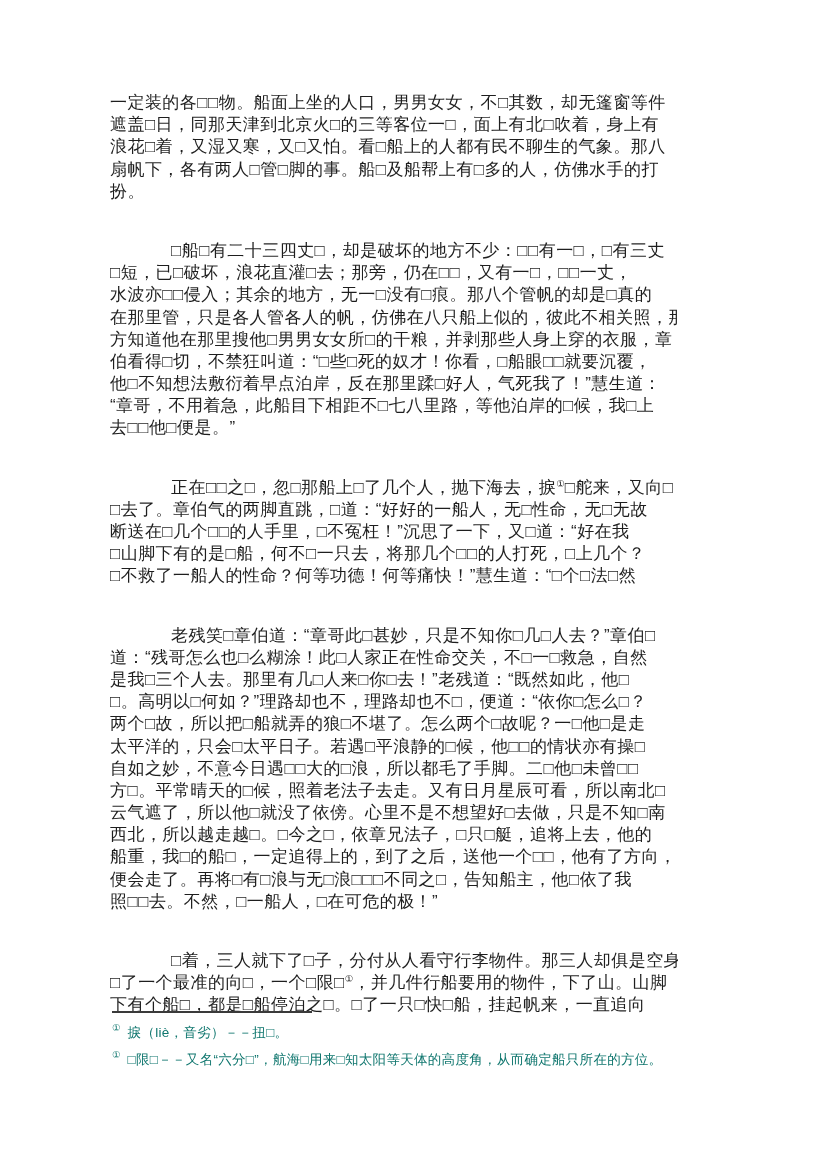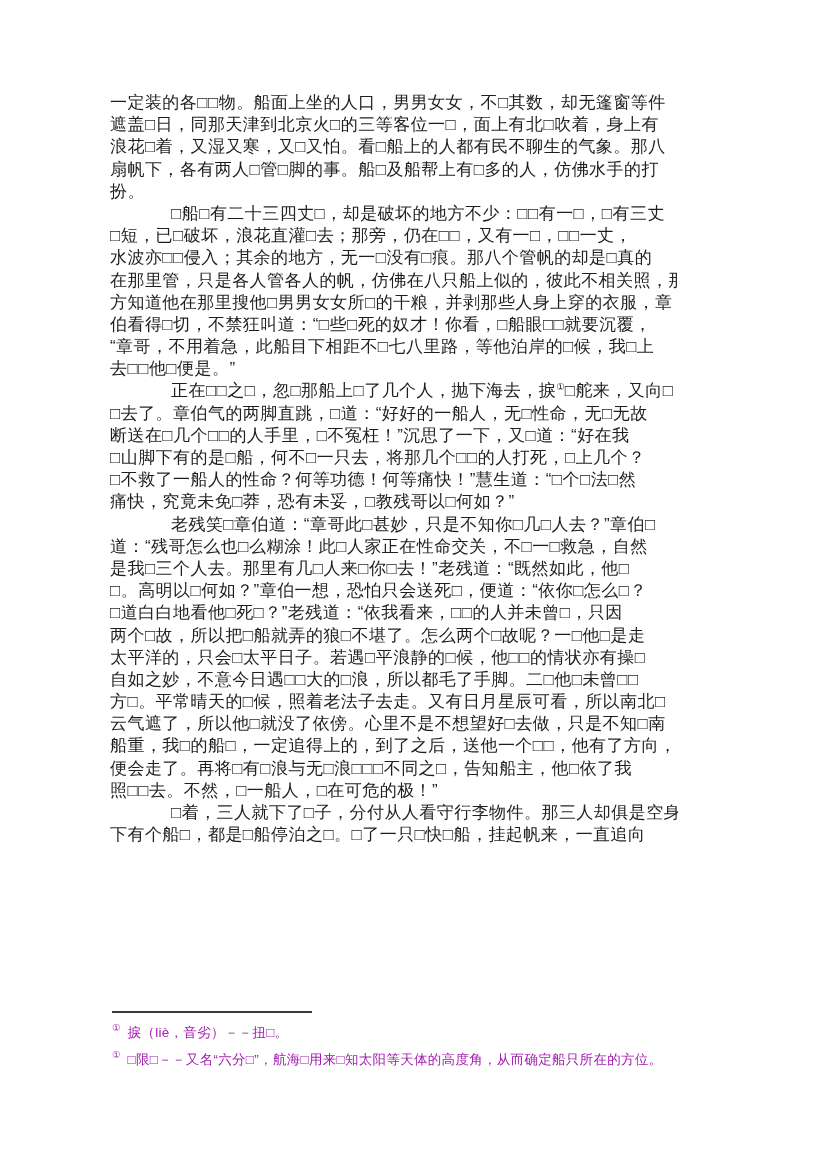--- a/index.html
+++ b/index.html
@@ -20,21 +20,21 @@
     width: 606px;
   }
   .line {
     font-size: 17px;
     height: 22.2px;
     line-height: 22.2px;
     letter-spacing: 0.45px;
     color: #1e1e1e;
     white-space: nowrap;
   }
-  .line.indent { padding-left: 61px; }
+  .line.indent { padding-left: 61px; margin-top: 37px; }
   .line sup, .fn-marker {
     font-size: 9.5px;
     line-height: 0;
     vertical-align: 6px;
     letter-spacing: 0;
   }
   .fn-sep {
     position: absolute;
     left: 112px; top: 1011px;
     width: 200px; height: 0;
@@ -42,63 +42,64 @@
   }
   .footnotes {
     position: absolute;
     left: 112px; top: 1019px;
     width: 640px;
   }
   .footnote {
     font-size: 13.5px;
     line-height: 27px;
     letter-spacing: 0.3px;
-    color: #a21caf;
+    color: #0f766e;
     white-space: nowrap;
   }
   .fn-marker { margin-right: 7px; }
 </style>
 </head>
 <body>
 
 <div class="page">
   <div class="body-text" id="bodyText">
       <div class="line">一定装的各□□物。船面上坐的人口，男男女女，不□其数，却无篷窗等件</div>
       <div class="line">遮盖□日，同那天津到北京火□的三等客位一□，面上有北□吹着，身上有</div>
       <div class="line">浪花□着，又湿又寒，又□又怕。看□船上的人都有民不聊生的气象。那八</div>
       <div class="line">扇帆下，各有两人□管□脚的事。船□及船帮上有□多的人，仿佛水手的打</div>
       <div class="line">扮。</div>
       <div class="line indent">□船□有二十三四丈□，却是破坏的地方不少：□□有一□，□有三丈</div>
       <div class="line">□短，已□破坏，浪花直灌□去；那旁，仍在□□，又有一□，□□一丈，</div>
       <div class="line">水波亦□□侵入；其余的地方，无一□没有□痕。那八个管帆的却是□真的</div>
       <div class="line">在那里管，只是各人管各人的帆，仿佛在八只船上似的，彼此不相关照，那</div>
       <div class="line">方知道他在那里搜他□男男女女所□的干粮，并剥那些人身上穿的衣服，章</div>
       <div class="line">伯看得□切，不禁狂叫道：“□些□死的奴才！你看，□船眼□□就要沉覆，</div>
+      <div class="line">他□不知想法敷衍着早点泊岸，反在那里蹂□好人，气死我了！”慧生道：</div>
       <div class="line">“章哥，不用着急，此船目下相距不□七八里路，等他泊岸的□候，我□上</div>
       <div class="line">去□□他□便是。”</div>
       <div class="line indent">正在□□之□，忽□那船上□了几个人，抛下海去，捩<sup>①</sup>□舵来，又向□</div>
       <div class="line">□去了。章伯气的两脚直跳，□道：“好好的一船人，无□性命，无□无故</div>
       <div class="line">断送在□几个□□的人手里，□不冤枉！”沉思了一下，又□道：“好在我</div>
       <div class="line">□山脚下有的是□船，何不□一只去，将那几个□□的人打死，□上几个？</div>
       <div class="line">□不救了一船人的性命？何等功德！何等痛快！”慧生道：“□个□法□然</div>
-      <div class="line">痛快，究竟未免□莽，恐有未妥，□教残哥以□何如？”</div>
       <div class="line indent">老残笑□章伯道：“章哥此□甚妙，只是不知你□几□人去？”章伯□</div>
       <div class="line">道：“残哥怎么也□么糊涂！此□人家正在性命交关，不□一□救急，自然</div>
       <div class="line">是我□三个人去。那里有几□人来□你□去！”老残道：“既然如此，他□</div>
-      <div class="line">□。高明以□何如？”章伯一想，恐怕只会送死□，便道：“依你□怎么□？</div>
-      <div class="line">□道白白地看他□死□？”老残道：“依我看来，□□的人并未曾□，只因</div>
+      <div class="line">□。高明以□何如？”理路却也不，理路却也不□，便道：“依你□怎么□？</div>
       <div class="line">两个□故，所以把□船就弄的狼□不堪了。怎么两个□故呢？一□他□是走</div>
       <div class="line">太平洋的，只会□太平日子。若遇□平浪静的□候，他□□的情状亦有操□</div>
       <div class="line">自如之妙，不意今日遇□□大的□浪，所以都毛了手脚。二□他□未曾□□</div>
       <div class="line">方□。平常晴天的□候，照着老法子去走。又有日月星辰可看，所以南北□</div>
       <div class="line">云气遮了，所以他□就没了依傍。心里不是不想望好□去做，只是不知□南</div>
+      <div class="line">西北，所以越走越□。□今之□，依章兄法子，□只□艇，追将上去，他的</div>
       <div class="line">船重，我□的船□，一定追得上的，到了之后，送他一个□□，他有了方向，</div>
       <div class="line">便会走了。再将□有□浪与无□浪□□□不同之□，告知船主，他□依了我</div>
       <div class="line">照□□去。不然，□一船人，□在可危的极！”</div>
       <div class="line indent">□着，三人就下了□子，分付从人看守行李物件。那三人却俱是空身，</div>
+      <div class="line">□了一个最准的向□，一个□限□<sup>①</sup>，并几件行船要用的物件，下了山。山脚</div>
       <div class="line">下有个船□，都是□船停泊之□。□了一只□快□船，挂起帆来，一直追向</div>
     </div>
   <div class="fn-sep"></div>
   <div class="footnotes" id="footnotes">
       <div class="footnote"><span class="fn-marker">①</span><span>捩（liè，音劣）－－扭□。</span></div>
       <div class="footnote"><span class="fn-marker">①</span><span>□限□－－又名“六分□”，航海□用来□知太阳等天体的高度角，从而确定船只所在的方位。</span></div>
     </div>
 </div>
 
 </body></html>

